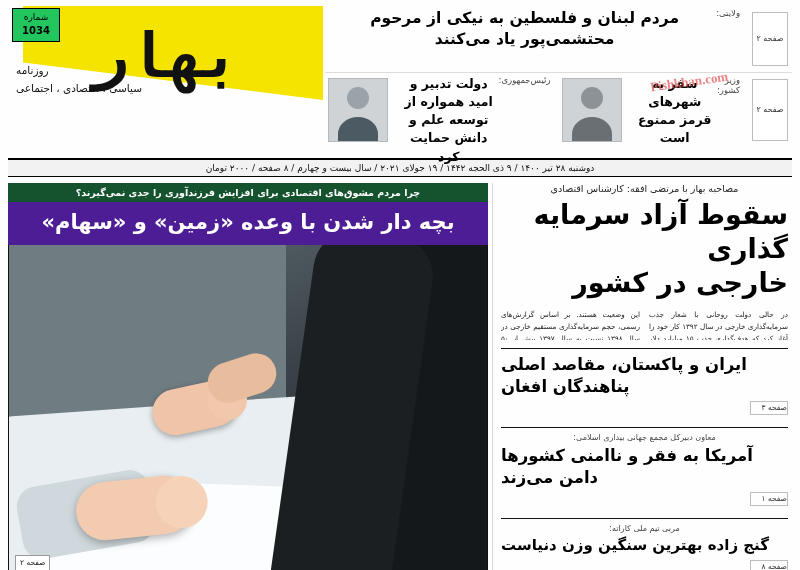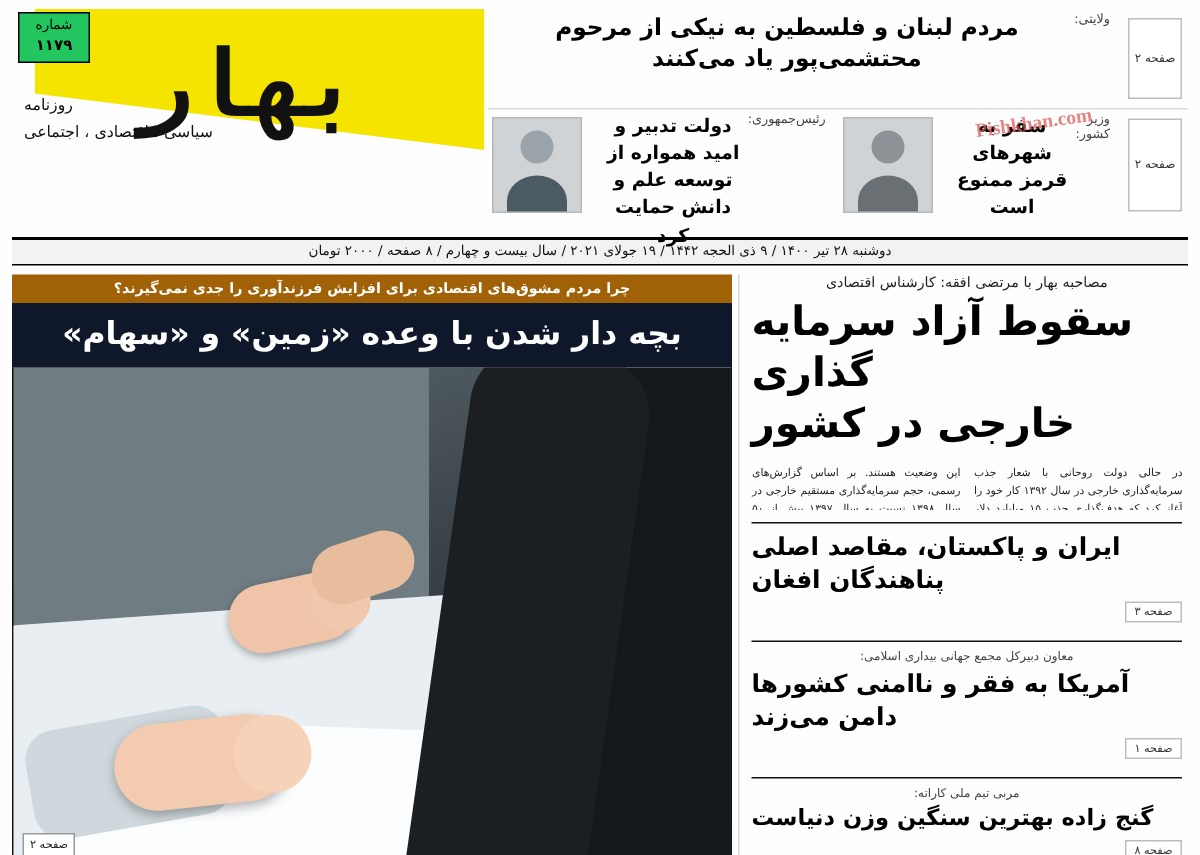--- a/index.html
+++ b/index.html
@@ -174,21 +174,21 @@
     box-sizing:border-box;
     border-left:1px solid #d8d8d8;
     display:flex;flex-direction:column;
   }
   .interview-line{
     font-size:9.5px;color:#222;text-align:center;
     margin-bottom:4px;
   }
   .lead-title{
     font-size:27px;font-weight:bold;line-height:1.25;
-    text-align:left;color:#000;
+    text-align:right;color:#000;
     margin:0 0 2px 0;
   }
   .lead-title .l2{display:block;}
   .lead-body{
     font-size:7.2px;line-height:1.62;
     text-align:justify;
     color:#222;
     column-count:2;column-gap:9px;
     margin-top:8px;
     height:150px;overflow:hidden;
@@ -211,39 +211,39 @@
     margin:8px 0 5px;
   }
   .sub-item{margin-bottom:4px;}
   .sub-kicker{font-size:8px;color:#444;text-align:center;margin-bottom:3px;}
   .sub-title{
     font-size:16.5px;font-weight:bold;text-align:left;line-height:1.3;color:#000;
   }
   .sub-title.smaller{font-size:15px;}
   .sub-pageref{
     width:36px;border:1px solid #bdbdbd;font-size:7.5px;color:#333;
-    text-align:center;line-height:1.35;padding:1px 0;margin:4px 0 0 auto;
+    line-height:1.35;padding:1px 0;margin:4px 0 0 auto;
   }
 
   
   .left-col{
     flex:1;
     padding-right:4px;
     display:flex;flex-direction:column;
   }
   .green-bar{
-    background:#a16207;
+    background:#14532d;
     color:#fff;
     font-size:9.5px;
     text-align:center;
     padding:4px 6px;
     font-weight:bold;
   }
   .photo-head{
-    background:#0f172a;
+    background:#4c1d95;
     color:#fff;
     font-size:21px;
     font-weight:bold;
     text-align:center;
     padding:7px 6px 9px;
     line-height:1.3;
   }
   .photo-wrap{
     flex:1;
     position:relative;
@@ -315,21 +315,21 @@
     <div class="logo-block">
       <div class="logo-main">
         <div class="logo-yellow"></div>
         <div class="logo-word">بهار</div>
         <div class="logo-sub">
           <div>روزنامه</div>
           <div>سیاسی ، اقتصادی ، اجتماعی</div>
         </div>
         <div class="issue-box">
           <div>شماره</div>
-          <div class="num">۱۱۷۹</div>
+          <div class="num">1034</div>
         </div>
       </div>
     </div>
 
   </div>
 
   <div class="datebar">دوشنبه ۲۸ تیر ۱۴۰۰ / ۹ ذی الحجه ۱۴۴۲ / ۱۹ جولای ۲۰۲۱ / سال بیست و چهارم / ۸ صفحه / ۲۰۰۰ تومان</div>
 
   <div class="body-area">
 

